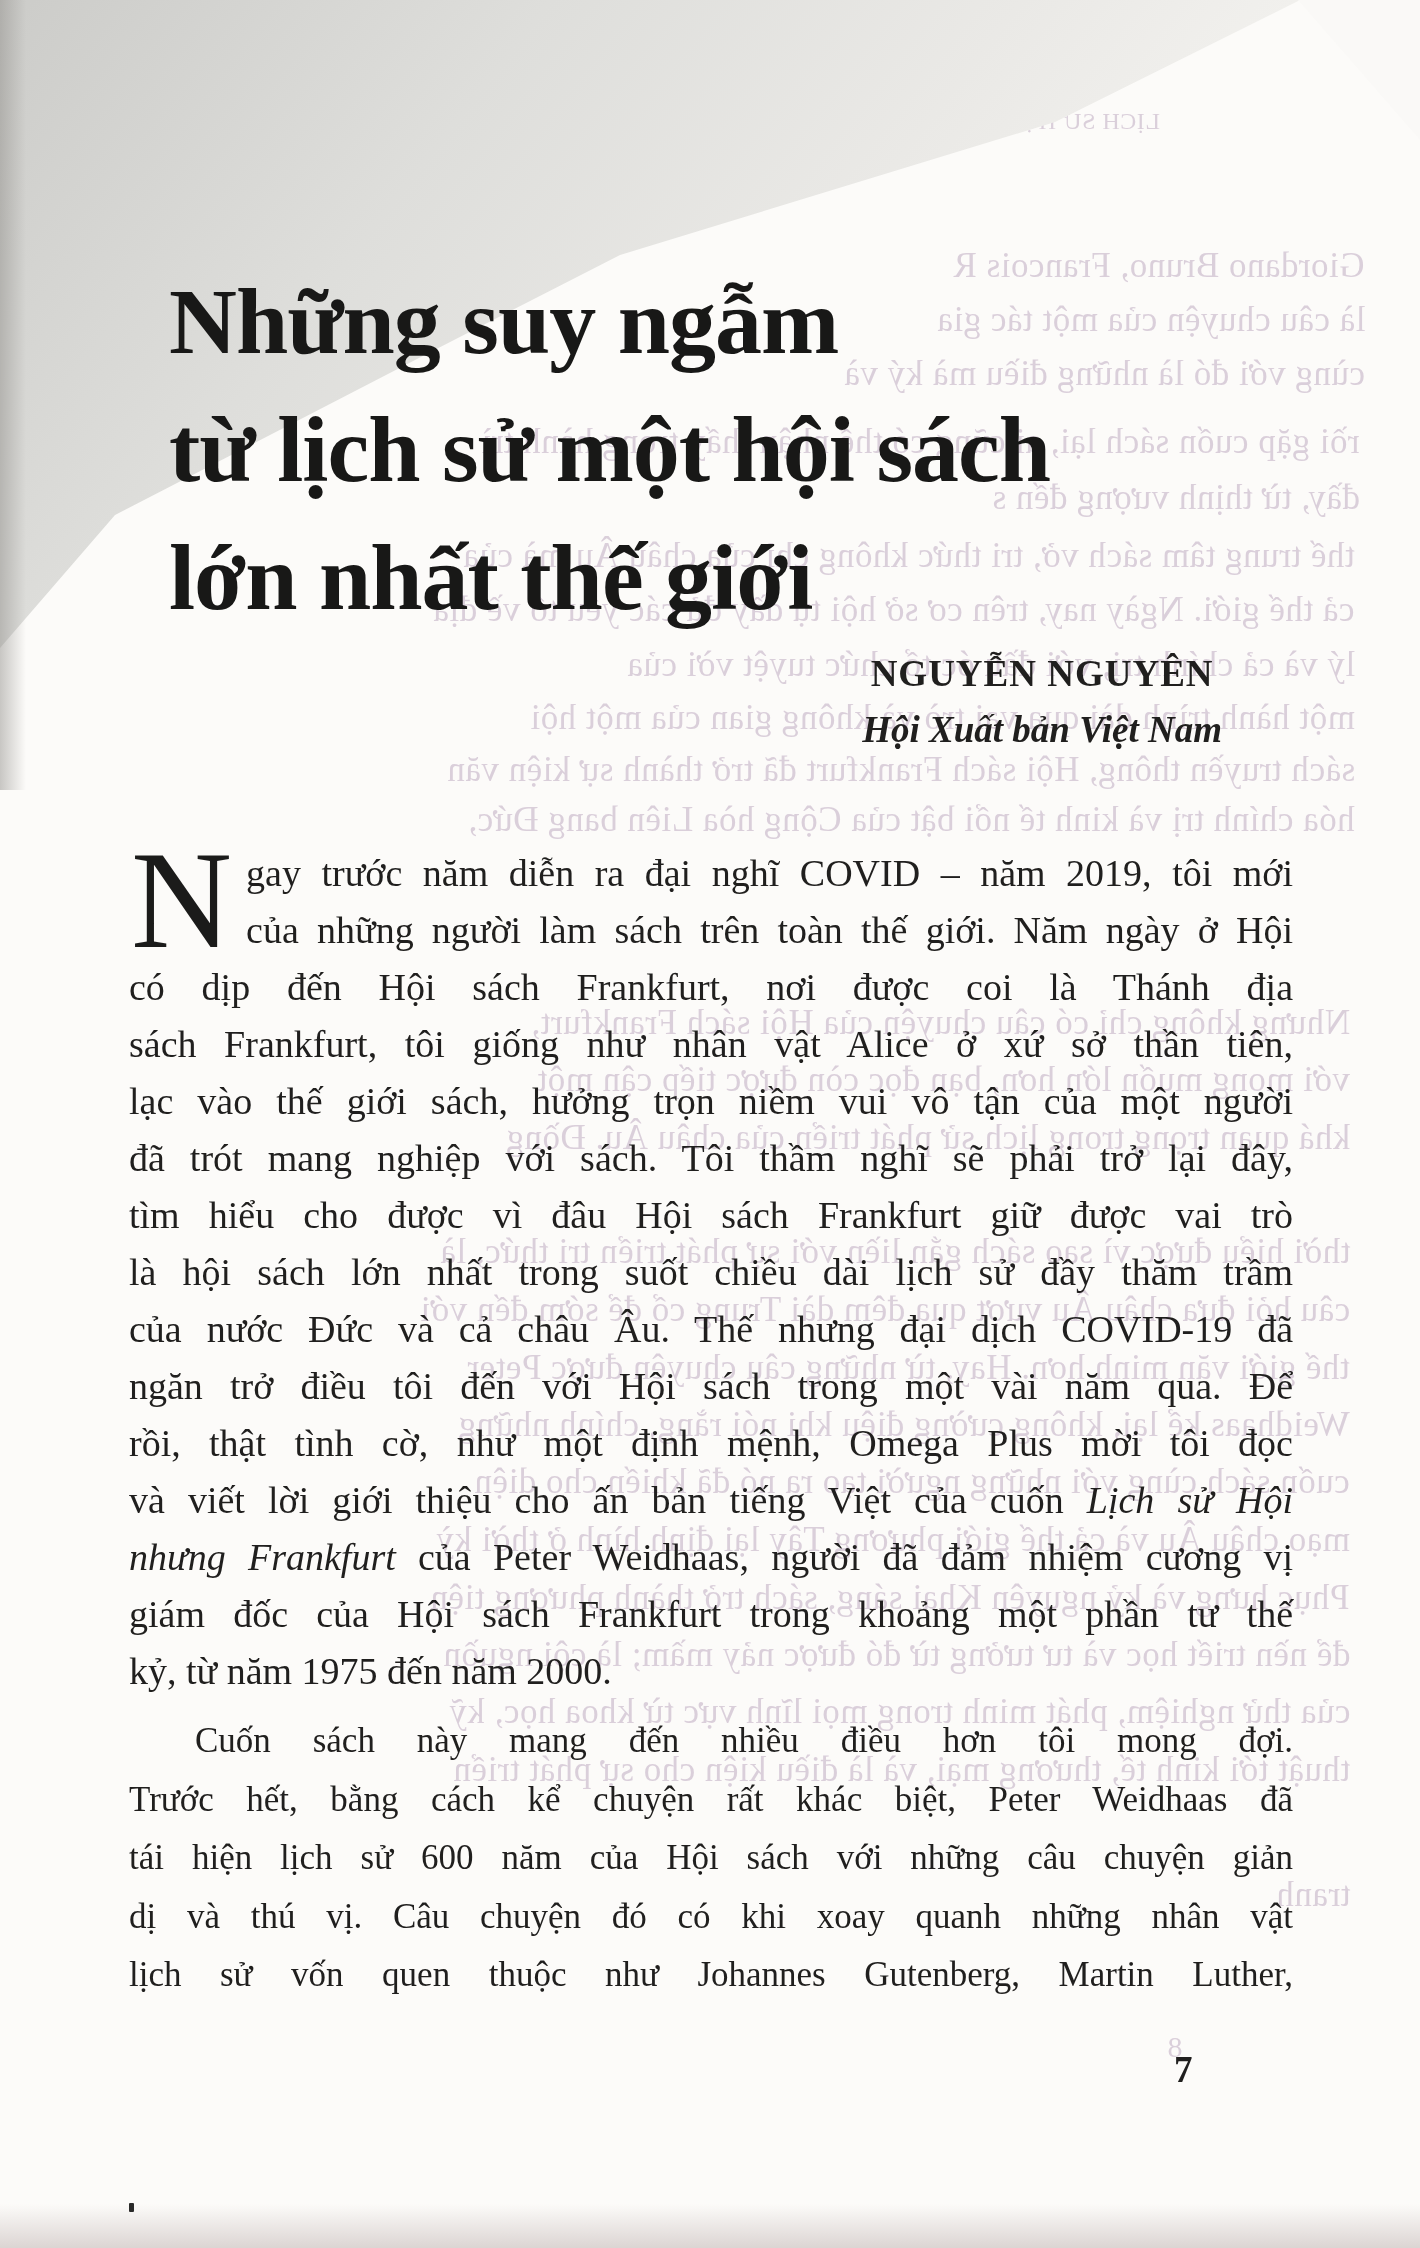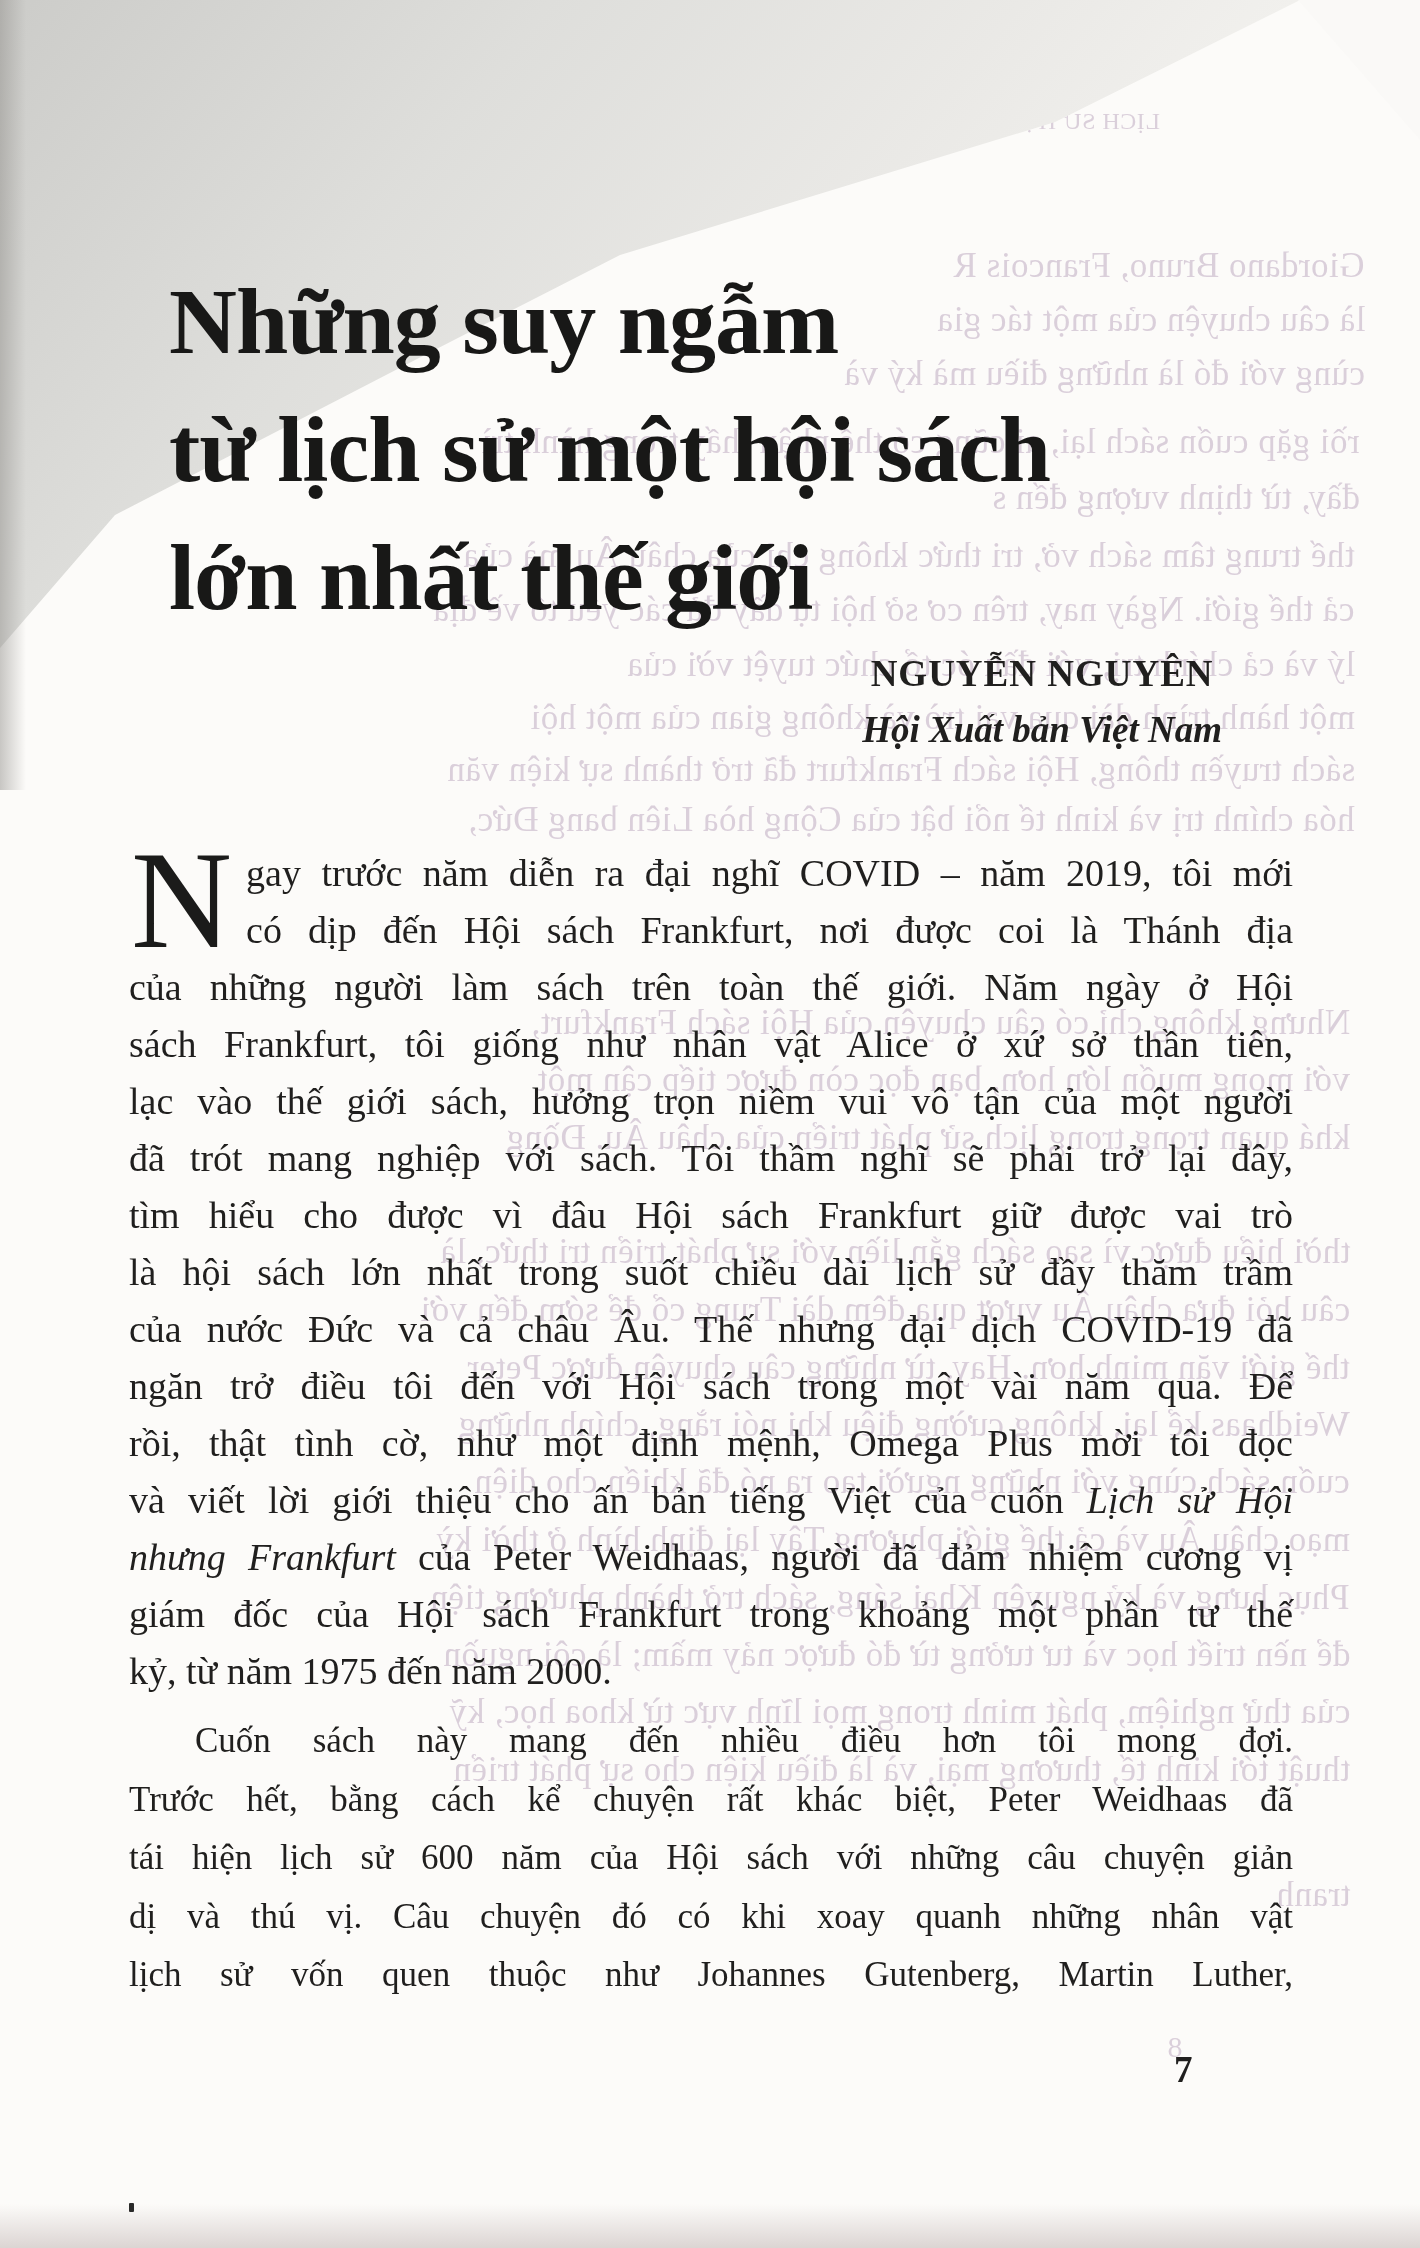--- a/index.html
+++ b/index.html
@@ -129,22 +129,22 @@
 
   <div class="author">
     <div class="author-name">NGUYỄN NGUYÊN</div>
     <div class="author-affil">Hội Xuất bản Việt Nam</div>
   </div>
 
   <div class="para p1">
     <span class="dropcap">N</span>
     <div>
         <div class="bline"><span>gay trước năm diễn ra đại nghĩ COVID – năm 2019, tôi mới</span></div>
+        <div class="bline"><span>của những người làm sách trên toàn thế giới. Năm ngày ở Hội</span></div>
         <div class="bline"><span>có dịp đến Hội sách Frankfurt, nơi được coi là Thánh địa</span></div>
-        <div class="bline"><span>của những người làm sách trên toàn thế giới. Năm ngày ở Hội</span></div>
         <div class="bline"><span>sách Frankfurt, tôi giống như nhân vật Alice ở xứ sở thần tiên,</span></div>
         <div class="bline"><span>lạc vào thế giới sách, hưởng trọn niềm vui vô tận của một người</span></div>
         <div class="bline"><span>đã trót mang nghiệp với sách. Tôi thầm nghĩ sẽ phải trở lại đây,</span></div>
         <div class="bline"><span>tìm hiểu cho được vì đâu Hội sách Frankfurt giữ được vai trò</span></div>
         <div class="bline"><span>là hội sách lớn nhất trong suốt chiều dài lịch sử đầy thăm trầm</span></div>
         <div class="bline"><span>của nước Đức và cả châu Âu. Thế nhưng đại dịch COVID-19 đã</span></div>
         <div class="bline"><span>ngăn trở điều tôi đến với Hội sách trong một vài năm qua. Để</span></div>
         <div class="bline"><span>rồi, thật tình cờ, như một định mệnh, Omega Plus mời tôi đọc</span></div>
         <div class="bline"><span>và viết lời giới thiệu cho ấn bản tiếng Việt của cuốn </span><span class="it">Lịch sử Hội</span></div>
         <div class="bline"><span class="it">nhưng Frankfurt</span><span> của Peter Weidhaas, người đã đảm nhiệm cương vị</span></div>

